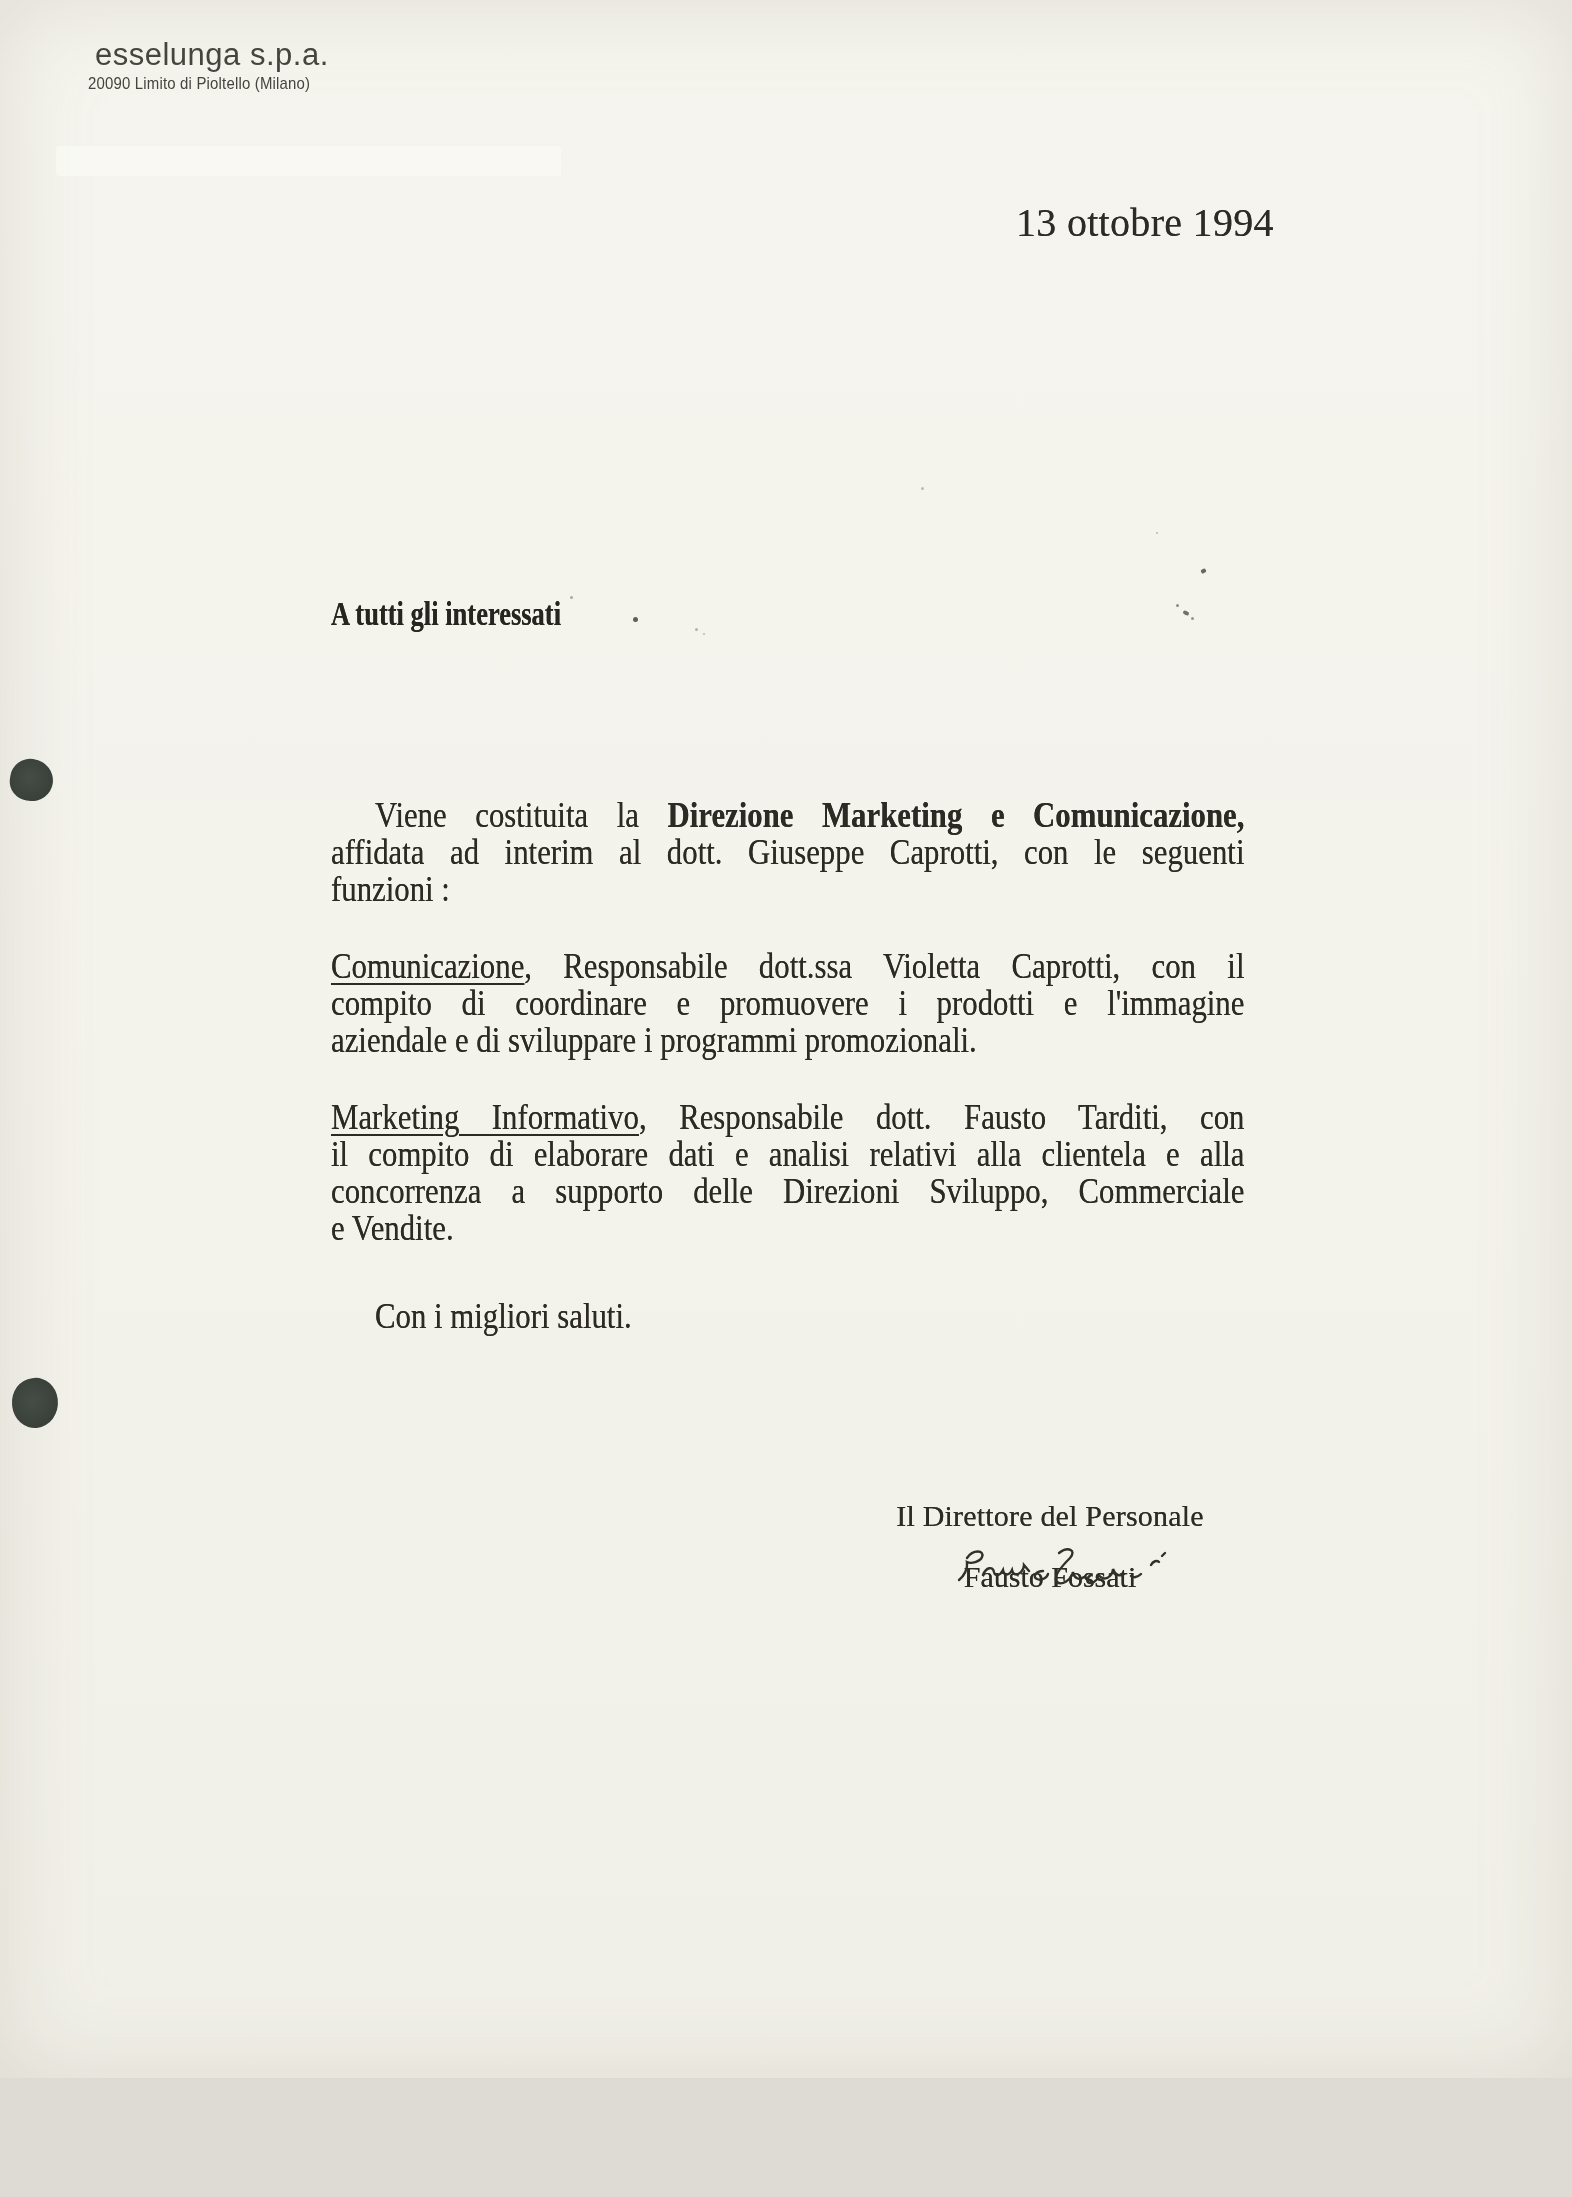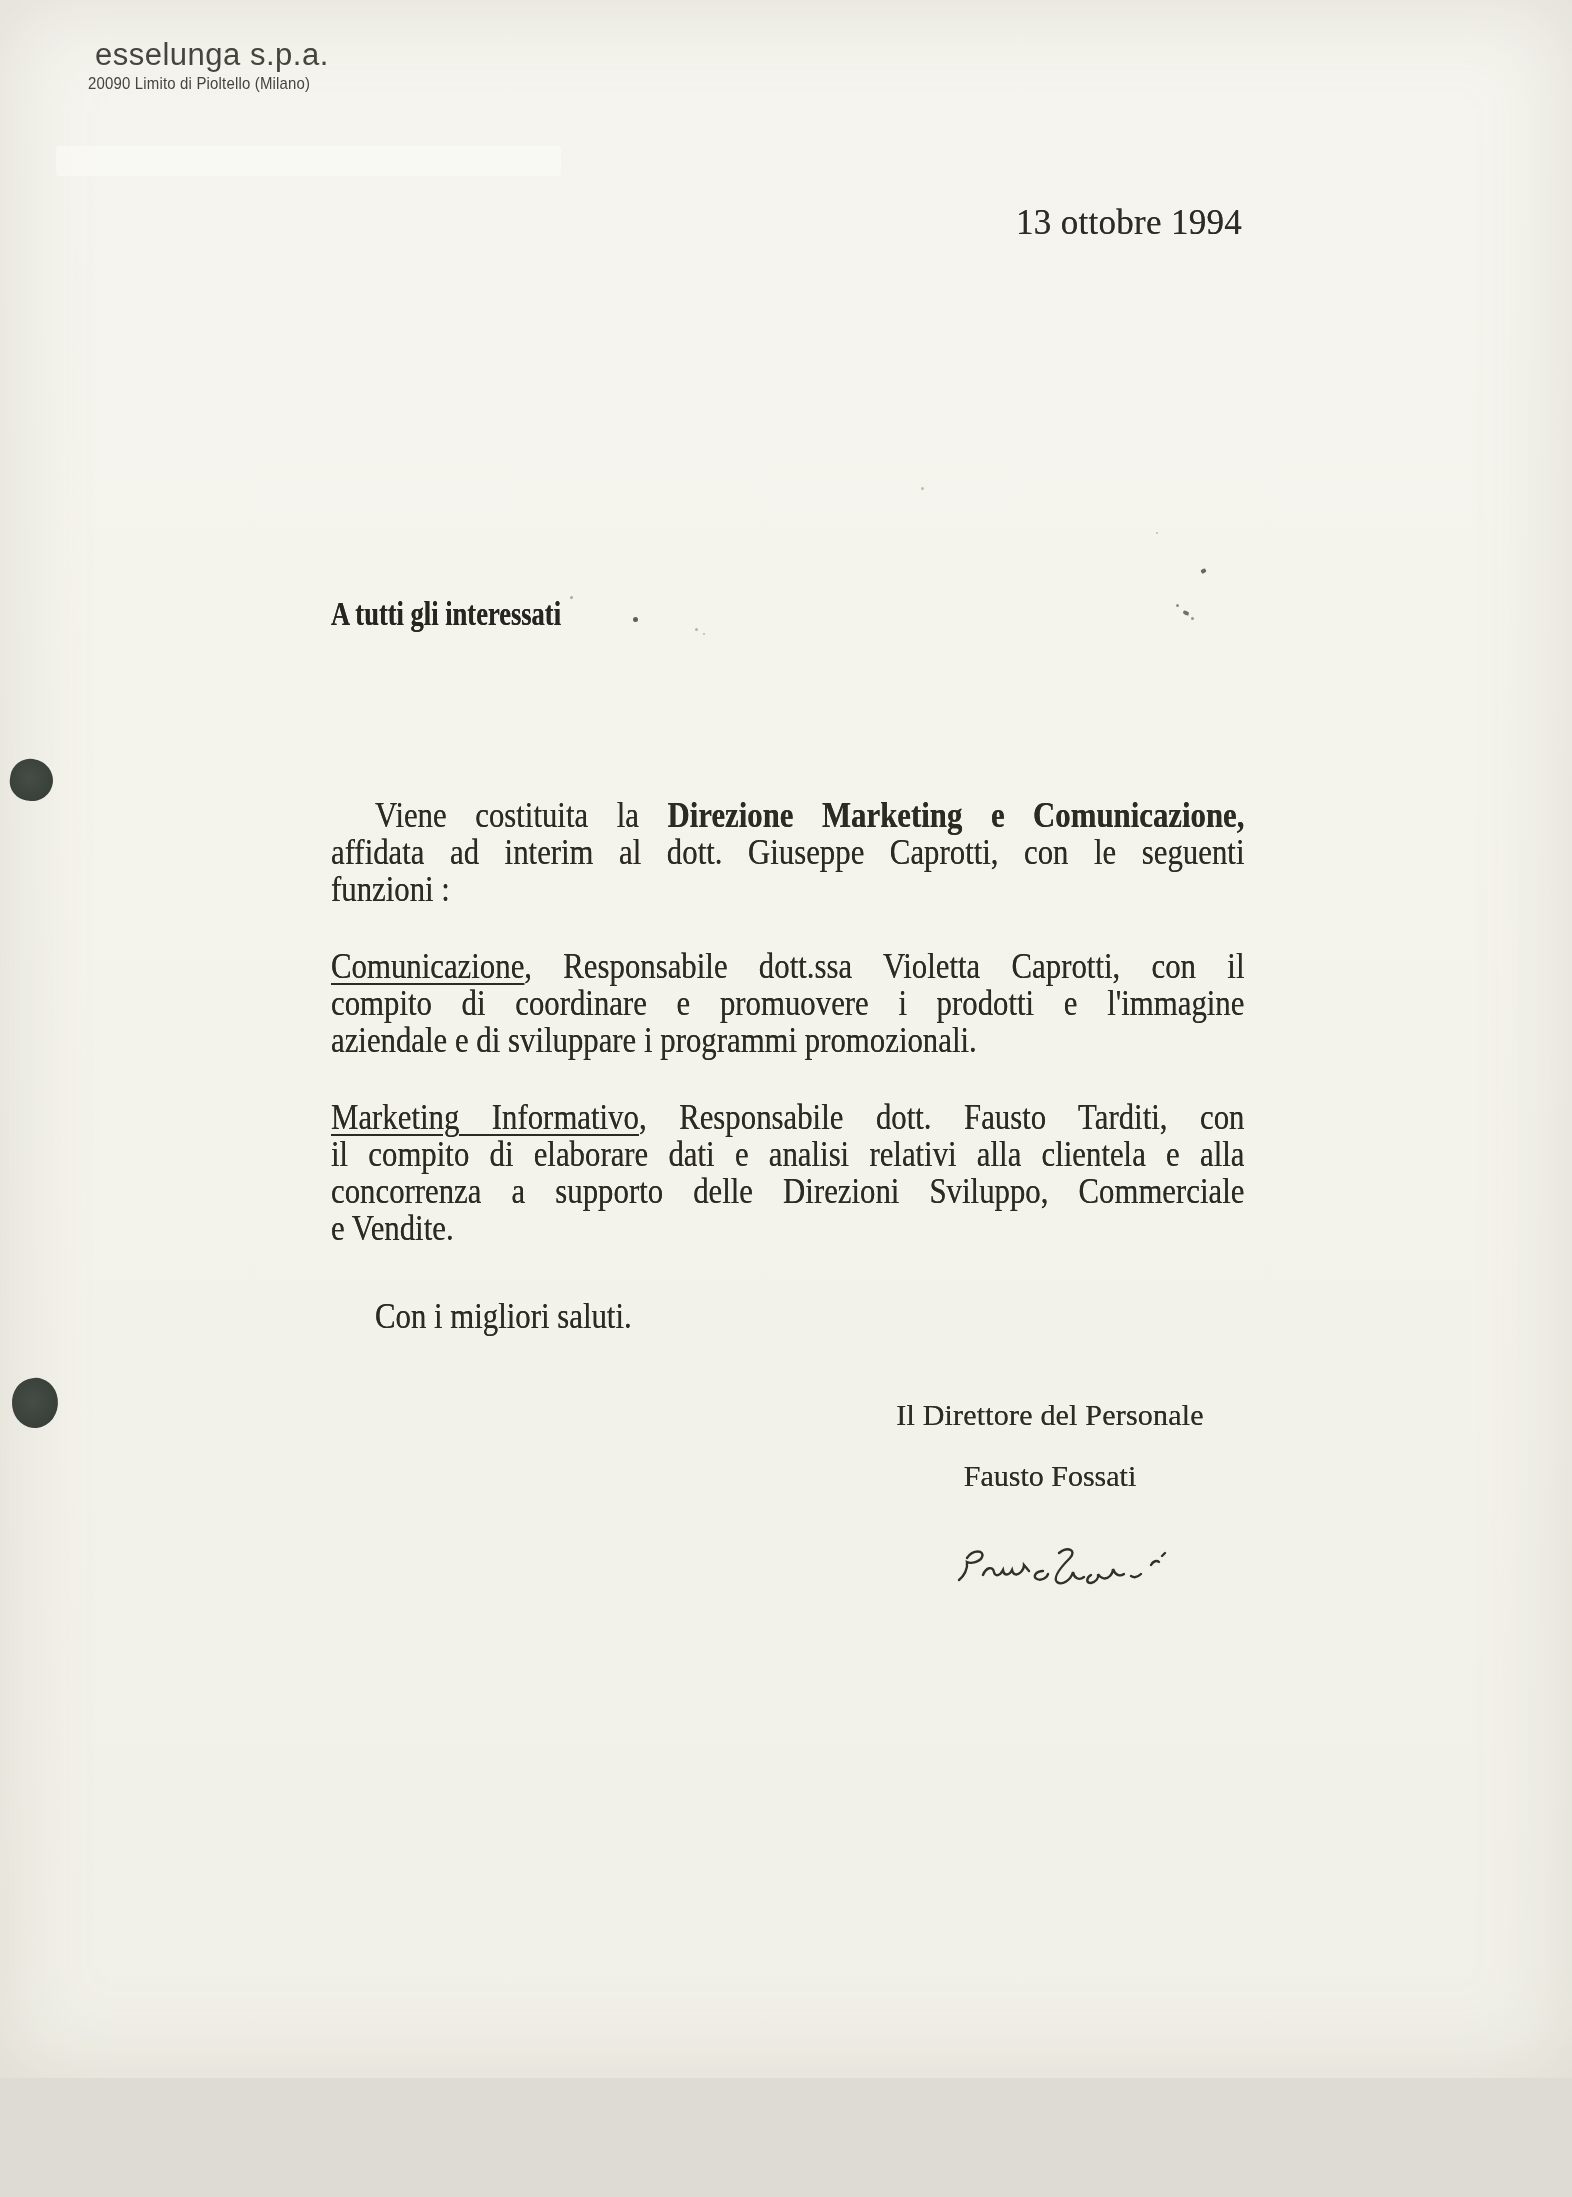--- a/index.html
+++ b/index.html
@@ -15,21 +15,21 @@
   }
   
   .letterhead{position:absolute;left:95px;top:36px;color:#45443e;
     font-family:"Liberation Sans","DejaVu Sans",sans-serif;}
   .company{font-size:31px;line-height:38px;letter-spacing:0.5px;}
   .address{font-size:17px;line-height:20px;margin-left:-7px;letter-spacing:0.2px;
     transform:scaleX(0.88);transform-origin:left top;white-space:nowrap;}
   .whiteout{position:absolute;left:56px;top:146px;width:505px;height:30px;
     background:rgba(253,253,250,0.5);border-radius:3px;}
   
-  .date{position:absolute;left:1016px;top:203px;font-size:35px;line-height:40px;
+  .date{position:absolute;left:1016px;top:203px;font-size:40px;line-height:40px;
     letter-spacing:0.3px;text-shadow:0 0 0.5px rgba(40,38,30,0.8);}
   
   .recipient{position:absolute;left:331px;top:594px;font-size:34px;font-weight:700;
     line-height:40px;transform:scaleX(0.78);transform-origin:left top;white-space:nowrap;
     color:#26251f;text-shadow:0 0 0.6px rgba(35,33,26,0.85);}
   
   .body{position:absolute;left:331px;top:797px;width:1038px;
     transform:scaleX(0.88);transform-origin:left top;
     font-size:35px;line-height:37px;color:#2b2a24;
     text-shadow:0 0 0.5px rgba(40,38,30,0.85);}
@@ -38,21 +38,21 @@
   .line-just{text-align:justify;text-align-last:justify;}
   .line-last{text-align:left;}
   .indented{text-indent:50px;}
   .seg-bold{font-weight:700;}
   .seg-underline{text-decoration:underline;text-decoration-thickness:2.2px;text-underline-offset:5px;}
   .closing{position:absolute;left:331px;top:1298px;width:1038px;
     transform:scaleX(0.88);transform-origin:left top;
     font-size:35px;line-height:37px;text-indent:50px;color:#2b2a24;
     text-shadow:0 0 0.5px rgba(40,38,30,0.85);}
   
-  .sig-block{position:absolute;left:860px;top:1396px;width:380px;text-align:center;}
+  .sig-block{position:absolute;left:860px;top:1497px;width:380px;text-align:center;}
   .sig-title{font-size:30px;line-height:37px;letter-spacing:0.2px;
     text-shadow:0 0 0.5px rgba(40,38,30,0.85);}
   .sig-name{font-size:30px;line-height:37px;margin-top:24px;
     text-shadow:0 0 0.5px rgba(40,38,30,0.85);}
   .sig-scribble{position:absolute;left:955px;top:1546px;width:228px;height:48px;}
   
   .hole{position:absolute;background:radial-gradient(circle at 45% 45%,#454d46 0%,#3b423c 60%,#343b36 100%);}
   .hole-1{left:10px;top:759px;width:43px;height:42px;border-radius:48% 52% 50% 46%;transform:rotate(8deg);}
   .hole-2{left:12px;top:1378px;width:46px;height:50px;border-radius:50% 47% 52% 49%;transform:rotate(-6deg);}
   

